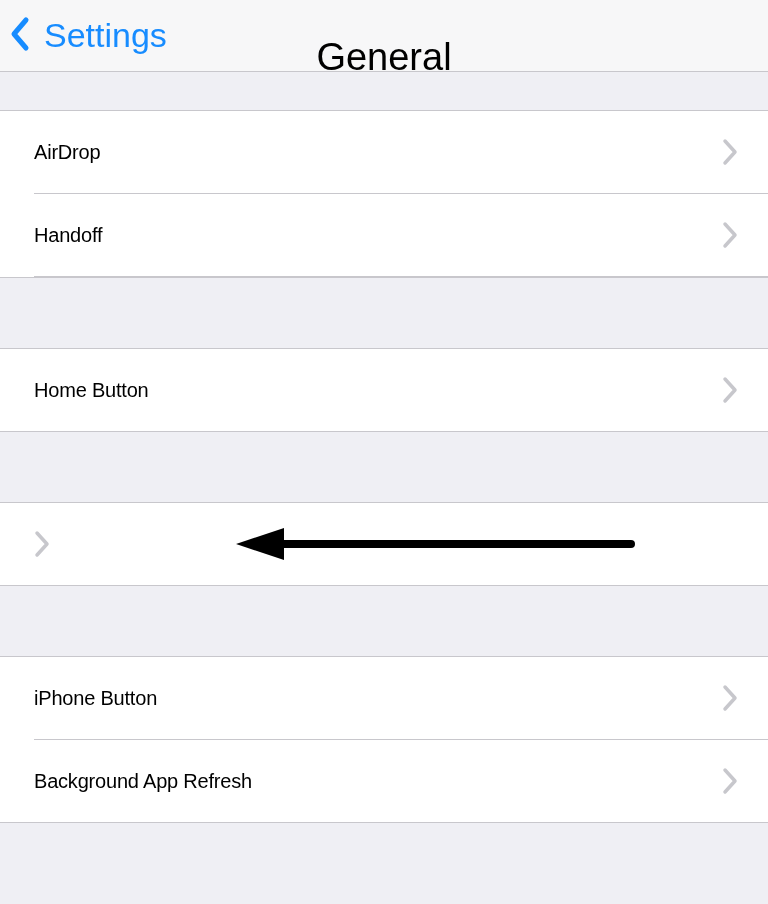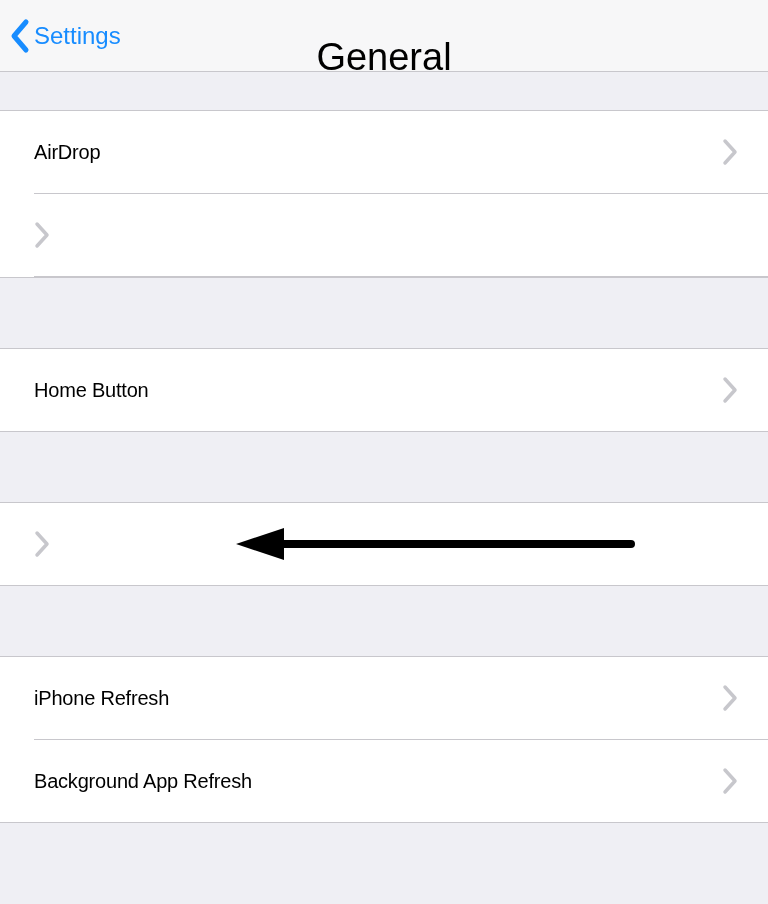--- a/index.html
+++ b/index.html
@@ -18,26 +18,26 @@
     height: 72px;
     background: #f7f7f8;
     border-bottom: 1px solid #c8c7cc;
     display: flex;
     align-items: center;
     position: relative;
     padding: 0 8px;
   }
   .back-button {
     display: flex;
-    align-items: center;
+    align-items: flex-start;
     color: #178cff;
-    font-size: 24px;
+    font-size: 34px;
     font-weight: 400;
     cursor: pointer;
-    gap: 2px;
+    gap: 12px;
   }
   .back-chevron {
     display: inline-flex;
     align-items: center;
   }
   .back-chevron svg {
     width: 24px;
     height: 36px;
   }
   .navbar-title {
@@ -120,20 +120,21 @@
   <div class="row">
     <span class="row-label">AirDrop</span>
     <span class="disclosure">
       <svg viewBox="0 0 16 28" fill="none" stroke="#c7c7cc" stroke-width="3.5" stroke-linecap="round" stroke-linejoin="round">
         <polyline points="3,3 13,14 3,25"></polyline>
       </svg>
     </span>
   </div>
   <div class="row-separator"></div>
   <div class="row">
+    <span class="row-label">Handoff</span>
     <span class="disclosure">
       <svg viewBox="0 0 16 28" fill="none" stroke="#c7c7cc" stroke-width="3.5" stroke-linecap="round" stroke-linejoin="round">
         <polyline points="3,3 13,14 3,25"></polyline>
       </svg>
     </span>
   </div>
   <div class="row-separator"></div>
 </div>
 
 <div class="gap-large"></div>
@@ -162,21 +163,21 @@
       <line x1="40" y1="20" x2="395" y2="20" stroke="#000" stroke-width="8" stroke-linecap="round"></line>
       <polygon points="0,20 48,4 48,36" fill="#000"></polygon>
     </svg>
   </div>
 </div>
 
 <div class="gap-large"></div>
 
 <div class="group">
   <div class="row">
-    <span class="row-label">iPhone Refresh</span>
+    <span class="row-label">iPhone Button</span>
     <span class="disclosure">
       <svg viewBox="0 0 16 28" fill="none" stroke="#c7c7cc" stroke-width="3.5" stroke-linecap="round" stroke-linejoin="round">
         <polyline points="3,3 13,14 3,25"></polyline>
       </svg>
     </span>
   </div>
   <div class="row-separator"></div>
   <div class="row">
     <span class="row-label">Background App Refresh</span>
     <span class="disclosure">

